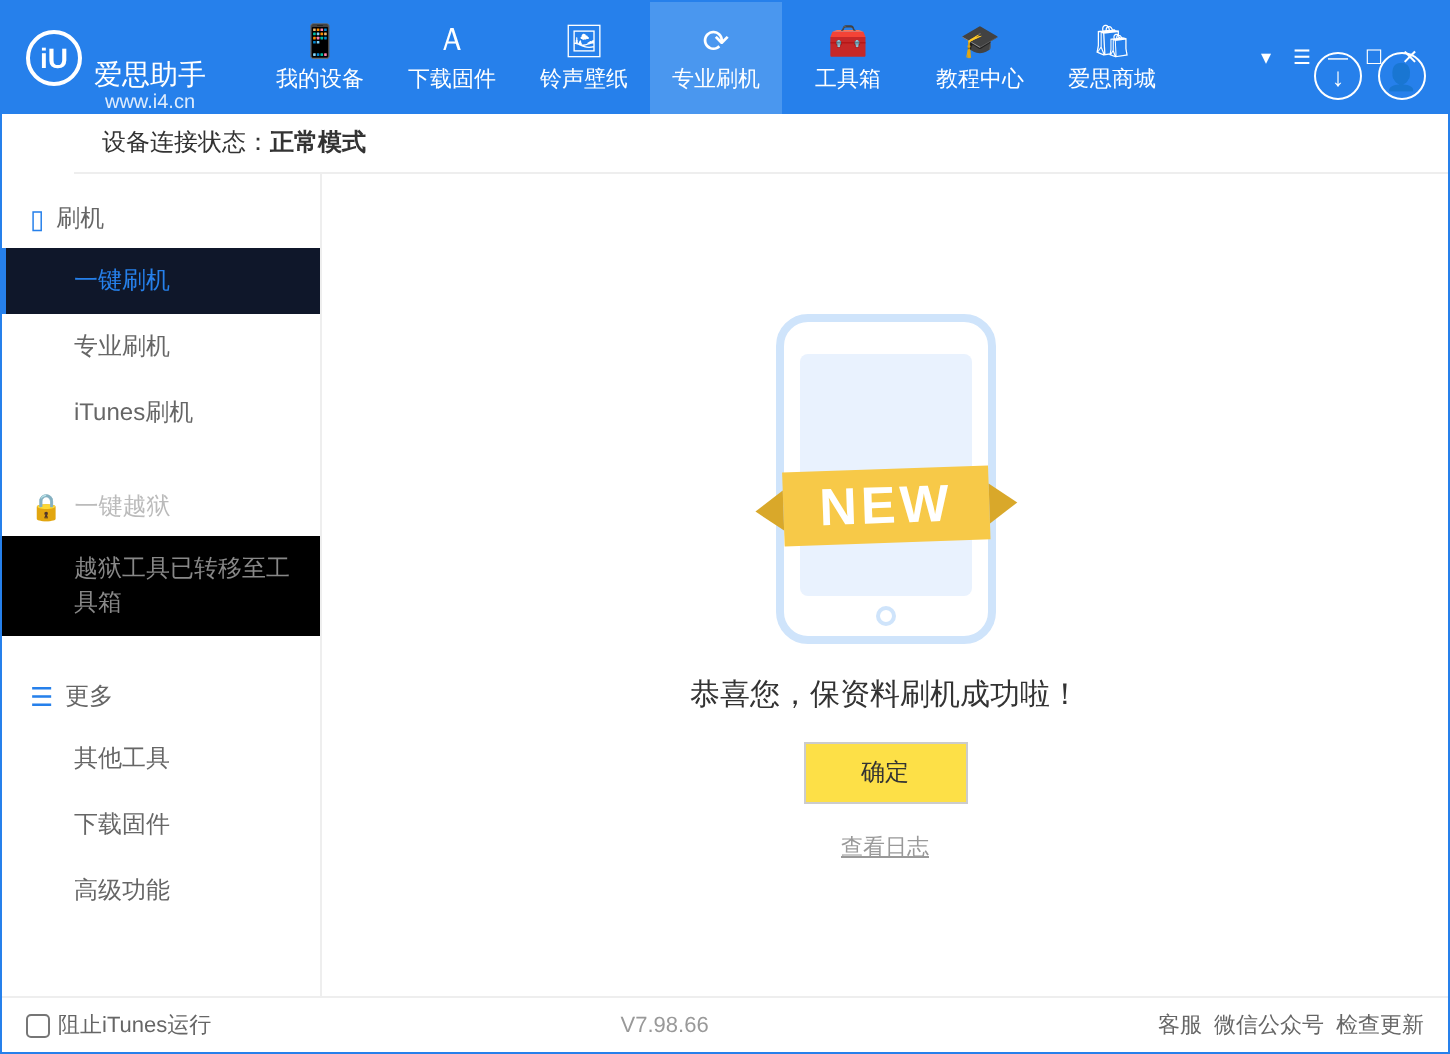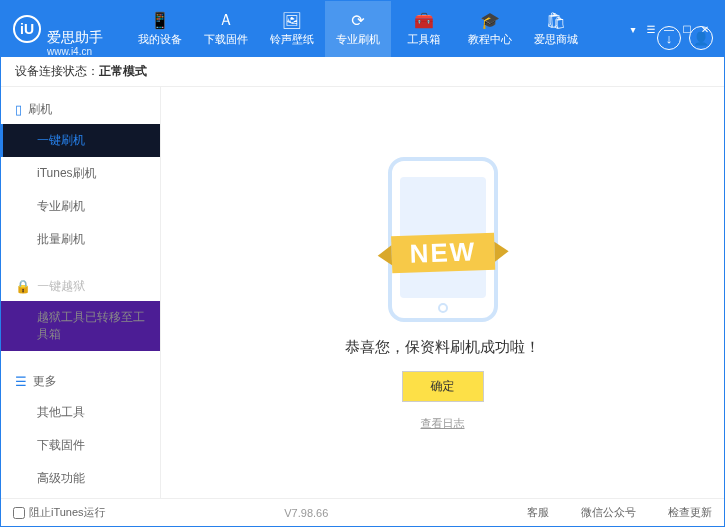--- a/index.html
+++ b/index.html
@@ -1,69 +1,69 @@
 <!DOCTYPE html>
 <html><head>
 <meta charset="utf-8">
 <style>
 * { margin: 0; padding: 0; box-sizing: border-box; font-family: "Microsoft YaHei", sans-serif; }
 body { width: 725px; height: 527px; background: #fff; overflow: hidden; }
 .window { width: 725px; height: 527px; display: flex; flex-direction: column; border: 1px solid #2680eb; }
 
 
 .titlebar { height: 56px; background: #2680eb; display: flex; align-items: center; padding: 0 12px; color: #fff; }
-.logo-area { display: flex; align-items: center; gap: 6px; margin-right: 24px; }
+.logo-area { display: flex; align-items: center; gap: 6px; margin-right: 24px; text-align: center; }
 .logo-circle { width: 28px; height: 28px; border: 2px solid #fff; border-radius: 50%; display: flex; align-items: center; justify-content: center; font-weight: bold; font-size: 14px; }
 .brand { display: flex; flex-direction: column; line-height: 1.1; margin-top: 29px; }
 .brand-name { font-size: 14px; font-weight: 500; }
 .brand-url { font-size: 10px; opacity: 0.85; }
 .nav { display: flex; height: 100%; flex: 1; }
 .nav-item { width: 66px; display: flex; flex-direction: column; align-items: center; justify-content: center; gap: 2px; cursor: pointer; font-size: 11px; }
 .nav-item.active { background: #4a97ef; }
 .nav-icon { width: 18px; height: 18px; display: flex; align-items: center; justify-content: center; font-size: 16px; }
 .titlebar-right { display: flex; align-items: center; gap: 8px; margin-left: auto; }
 .window-controls { display: flex; gap: 4px; font-size: 10px; }
 .wc { width: 14px; height: 14px; display: flex; align-items: center; justify-content: center; cursor: pointer; }
 .circle-btn { width: 24px; height: 24px; border: 1.5px solid #fff; border-radius: 50%; display: flex; align-items: center; justify-content: center; cursor: pointer; font-size: 13px; }
 
 
-.status-bar { height: 30px; border-bottom: 1px solid #eee; display: flex; align-items: center; padding: 0 14px; font-size: 12px; color: #333; }
+.status-bar { height: 30px; border-bottom: 1px solid #eee; display: flex; align-items: center; padding: 0 14px; font-size: 12px; color: #333; margin-left: 36px; }
 .status-bar b { color: #333; font-weight: 600; }
 
 
 .body { flex: 1; display: flex; min-height: 0; }
 .sidebar { width: 160px; border-right: 1px solid #eee; display: flex; flex-direction: column; font-size: 12px; color: #555; overflow: hidden; }
 .side-section { padding: 8px 0; }
 .side-header { display: flex; align-items: center; gap: 6px; padding: 6px 14px; color: #666; font-size: 12px; }
 .side-header .ic { color: #2680eb; font-size: 13px; }
 .side-header.disabled .ic, .side-header.disabled { color: #bbb; }
 .side-item { padding: 8px 14px 8px 36px; cursor: pointer; color: #666; }
 .side-item.active { background: #0f172a; color: #2680eb; border-left: 2px solid #2680eb; padding-left: 34px; }
-.side-item.info { background: #4c1d95; color: #888; line-height: 1.4; }
+.side-item.info { background: #000000; color: #888; line-height: 1.4; }
 .cb { display: flex; align-items: center; gap: 4px; }
 .cb input { width: 12px; height: 12px; }
 
 
 .main { flex: 1; display: flex; flex-direction: column; align-items: center; justify-content: center; gap: 14px; position: relative; }
 .phone-illus { position: relative; width: 150px; height: 170px; display: flex; align-items: center; justify-content: center; }
 .phone-body { width: 110px; height: 165px; background: #fff; border: 4px solid #cfe4fb; border-radius: 16px; position: relative; }
 .phone-screen { position: absolute; top: 16px; left: 8px; right: 8px; bottom: 20px; background: #e9f2fe; border-radius: 4px; }
 .phone-home { position: absolute; bottom: 5px; left: 50%; transform: translateX(-50%); width: 10px; height: 10px; border: 2px solid #cfe4fb; border-radius: 50%; }
 .new-banner { position: absolute; left: 50%; top: 58%; transform: translate(-50%,-50%) rotate(-2deg); background: #f7c948; color: #fff; font-weight: bold; font-size: 26px; padding: 3px 18px; letter-spacing: 2px; }
 .ribbon-end { position: absolute; width: 0; height: 0; border-top: 10px solid transparent; border-bottom: 10px solid transparent; }
 .ribbon-left { left: -14px; top: 50%; transform: translateY(-50%); border-right: 14px solid #d9a82a; }
 .ribbon-right { right: -14px; top: 50%; transform: translateY(-50%); border-left: 14px solid #d9a82a; }
 .success-msg { font-size: 15px; color: #333; }
 .confirm-btn { border: 1px solid #ccc; background: #fde047; padding: 6px 28px; font-size: 12px; cursor: pointer; color: #333; }
 .view-log { font-size: 11px; color: #999; text-decoration: underline; cursor: pointer; }
 
 
 .footer { height: 28px; border-top: 1px solid #eee; display: flex; align-items: center; padding: 0 12px; font-size: 11px; color: #666; }
 .footer .cb { color: #666; }
-.footer-right { margin-left: auto; display: flex; gap: 32px; }
+.footer-right { margin-left: auto; display: flex; gap: 6px; }
 .footer-right span { cursor: pointer; }
 .version { margin-left: auto; margin-right: 20px; color: #999; }
 </style>
 </head>
 <body>
 
 <div class="window">
 
   <div class="titlebar">
     <div class="logo-area">
@@ -124,23 +124,22 @@
   </div>
 
   <div class="body">
     <div class="sidebar">
       <div class="side-section">
         <div class="side-header">
             <span class="ic">▯</span>
             <span>刷机</span>
           </div>
         <div class="side-item active">一键刷机</div>
+        <div class="side-item">专业刷机</div>
         <div class="side-item">iTunes刷机</div>
-        <div class="side-item">专业刷机</div>
-        <div class="side-item">批量刷机</div>
       </div>
       <div class="side-section">
         <div class="side-header disabled">
             <span class="ic">🔒</span>
             <span>一键越狱</span>
           </div>
         <div class="side-item info">越狱工具已转移至工具箱</div>
       </div>
       <div class="side-section">
         <div class="side-header">

